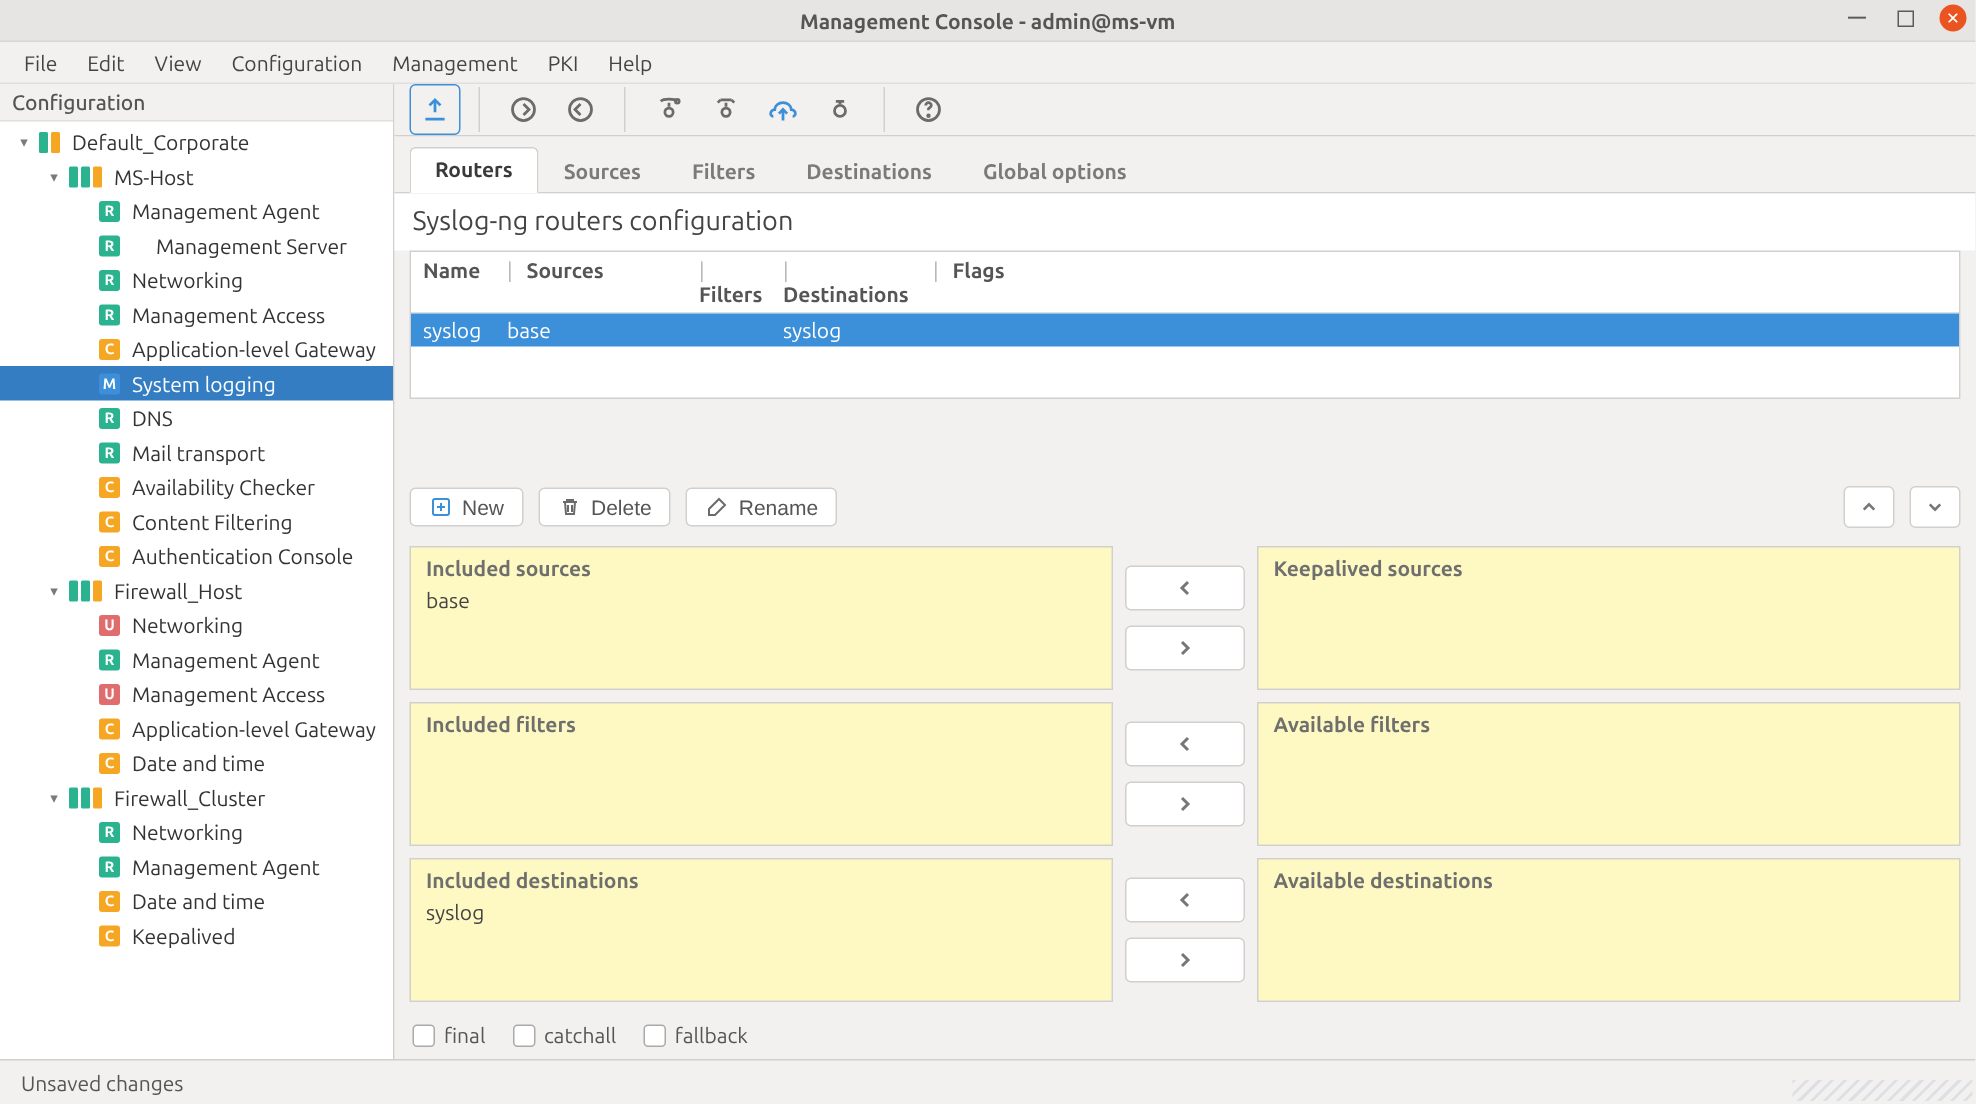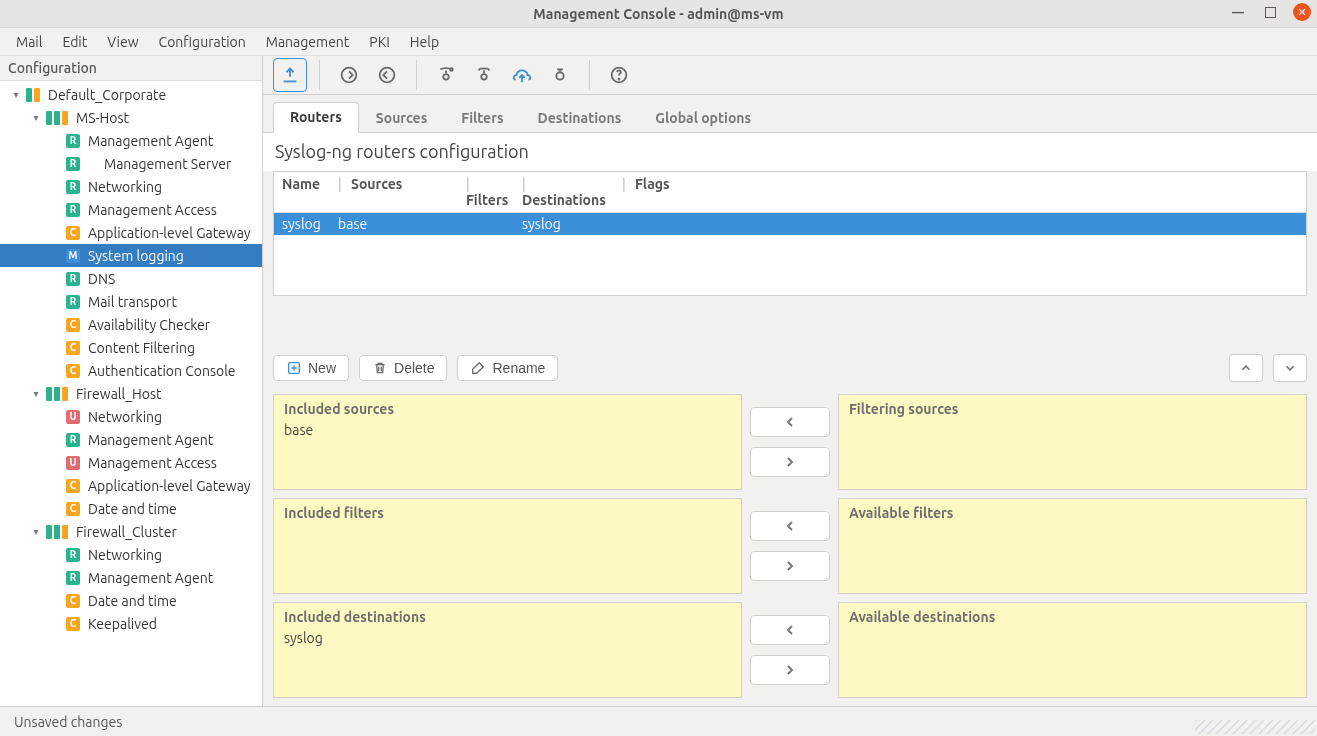--- a/index.html
+++ b/index.html
@@ -206,21 +206,21 @@
   <div class="titlebar">
     <div class="title">Management Console - admin@ms-vm</div>
     <div class="win-controls">
       <div class="win-btn minimize"></div>
       <div class="win-btn maximize"></div>
       <div class="win-btn close"></div>
     </div>
   </div>
 
   <div class="menubar">
-    <div class="menu-item">Mail</div>
+    <div class="menu-item">File</div>
     <div class="menu-item">Edit</div>
     <div class="menu-item">View</div>
     <div class="menu-item">Configuration</div>
     <div class="menu-item">Management</div>
     <div class="menu-item">PKI</div>
     <div class="menu-item">Help</div>
   </div>
 
   <div class="body">
 
@@ -529,21 +529,21 @@
                   <path d="M15 6l-6 6 6 6"></path>
                 </svg>
               </div>
               <div class="arrow-btn">
                 <svg width="16" height="16" viewBox="0 0 24 24" fill="none" stroke="currentColor" stroke-width="3">
                   <path d="M9 6l6 6-6 6"></path>
                 </svg>
               </div>
             </div>
             <div class="listbox">
-              <div class="lb-title">Filtering sources</div>
+              <div class="lb-title">Keepalived sources</div>
             </div>
           </div>
           <div class="transfer">
             <div class="listbox">
               <div class="lb-title">Included filters</div>
             </div>
             <div class="arrows">
               <div class="arrow-btn">
                 <svg width="16" height="16" viewBox="0 0 24 24" fill="none" stroke="currentColor" stroke-width="3">
                   <path d="M15 6l-6 6 6 6"></path>
@@ -575,20 +575,34 @@
                   <path d="M9 6l6 6-6 6"></path>
                 </svg>
               </div>
             </div>
             <div class="listbox">
               <div class="lb-title">Available destinations</div>
             </div>
           </div>
         </div>
 
+      <div class="flags-row">
+        <label class="chk">
+            <span class="box"></span>
+            <span>final</span>
+          </label>
+        <label class="chk">
+            <span class="box"></span>
+            <span>catchall</span>
+          </label>
+        <label class="chk">
+            <span class="box"></span>
+            <span>fallback</span>
+          </label>
+      </div>
     </div>
   </div>
 
   <div class="statusbar">
     <span>Unsaved changes</span>
     <div class="resize-grip"></div>
   </div>
 </div>
 
 </body></html>

